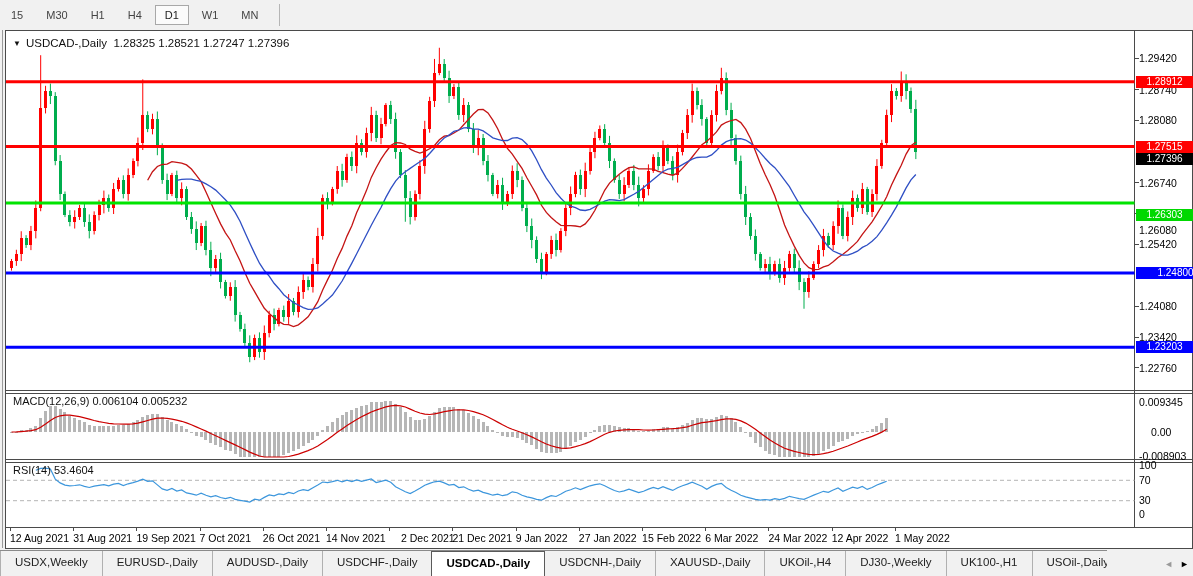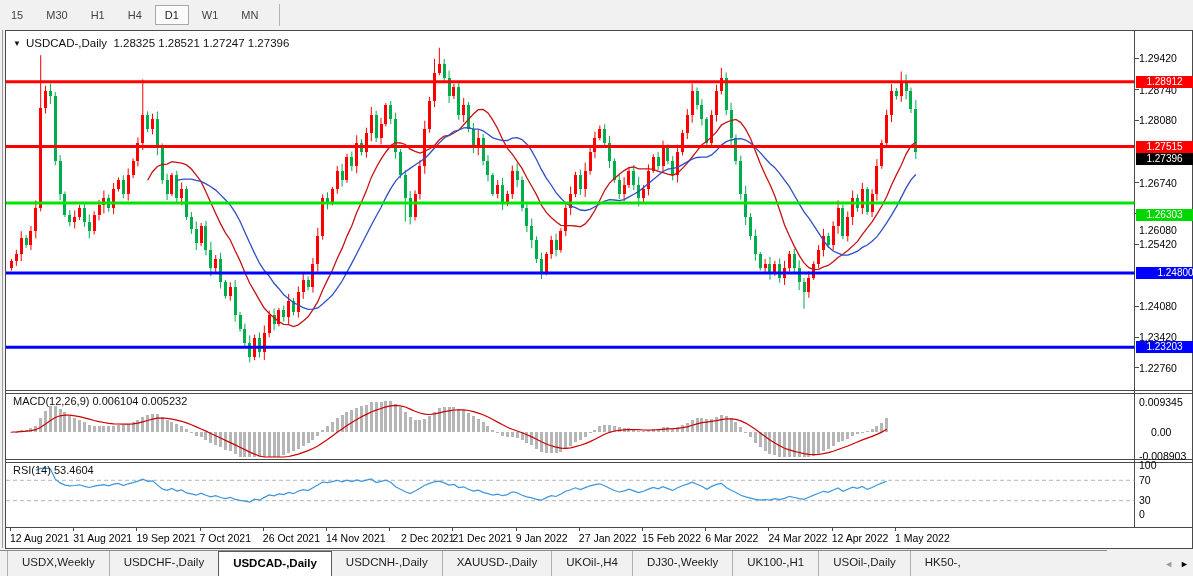--- a/index.html
+++ b/index.html
@@ -706,20 +706,22 @@
       <div class="date-lbl" style="left: 705.266px;">6 Mar 2022</div>
       <div class="date-lbl" style="left: 768.472px;">24 Mar 2022</div>
       <div class="date-lbl" style="left: 831.678px;">12 Apr 2022</div>
       <div class="date-lbl" style="left: 894.884px;">1 May 2022</div>
     </div>
 </div>
 
 <div class="tabbar" id="tab-bar">
     <div class="tabstub"></div>
     <div class="tab">USDX,Weekly</div>
+    <div class="tab">EURUSD-,Daily</div>
+    <div class="tab">AUDUSD-,Daily</div>
     <div class="tab">USDCHF-,Daily</div>
     <div class="tab sel">USDCAD-,Daily</div>
     <div class="tab">USDCNH-,Daily</div>
     <div class="tab">XAUUSD-,Daily</div>
     <div class="tab">UKOil-,H4</div>
     <div class="tab">DJ30-,Weekly</div>
     <div class="tab">UK100-,H1</div>
     <div class="tab">USOil-,Daily</div>
     <div class="tab">HK50-,</div>
   </div>

